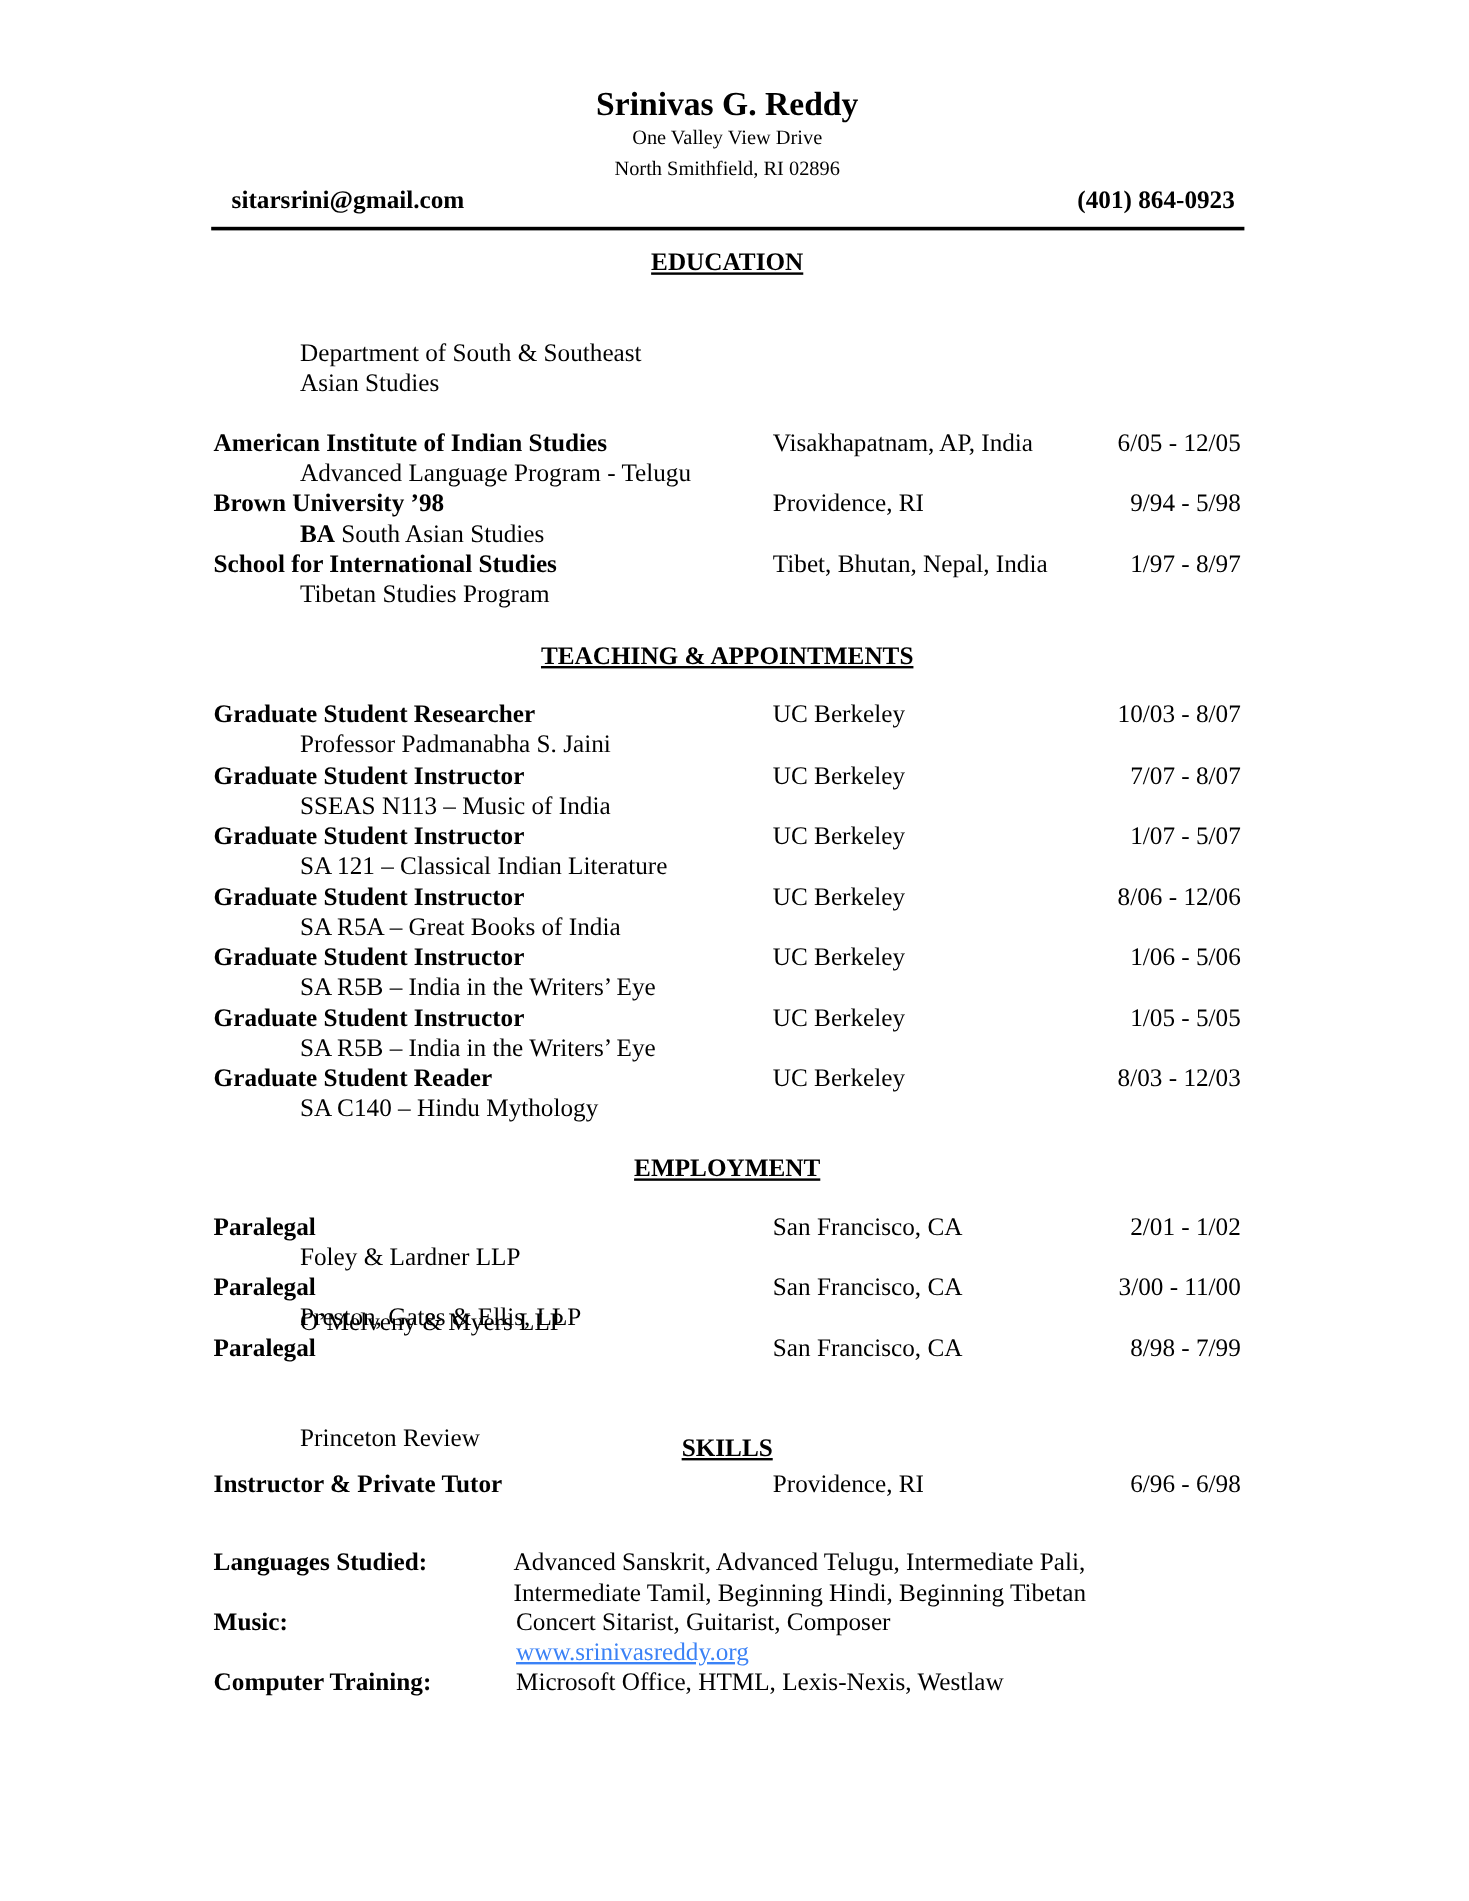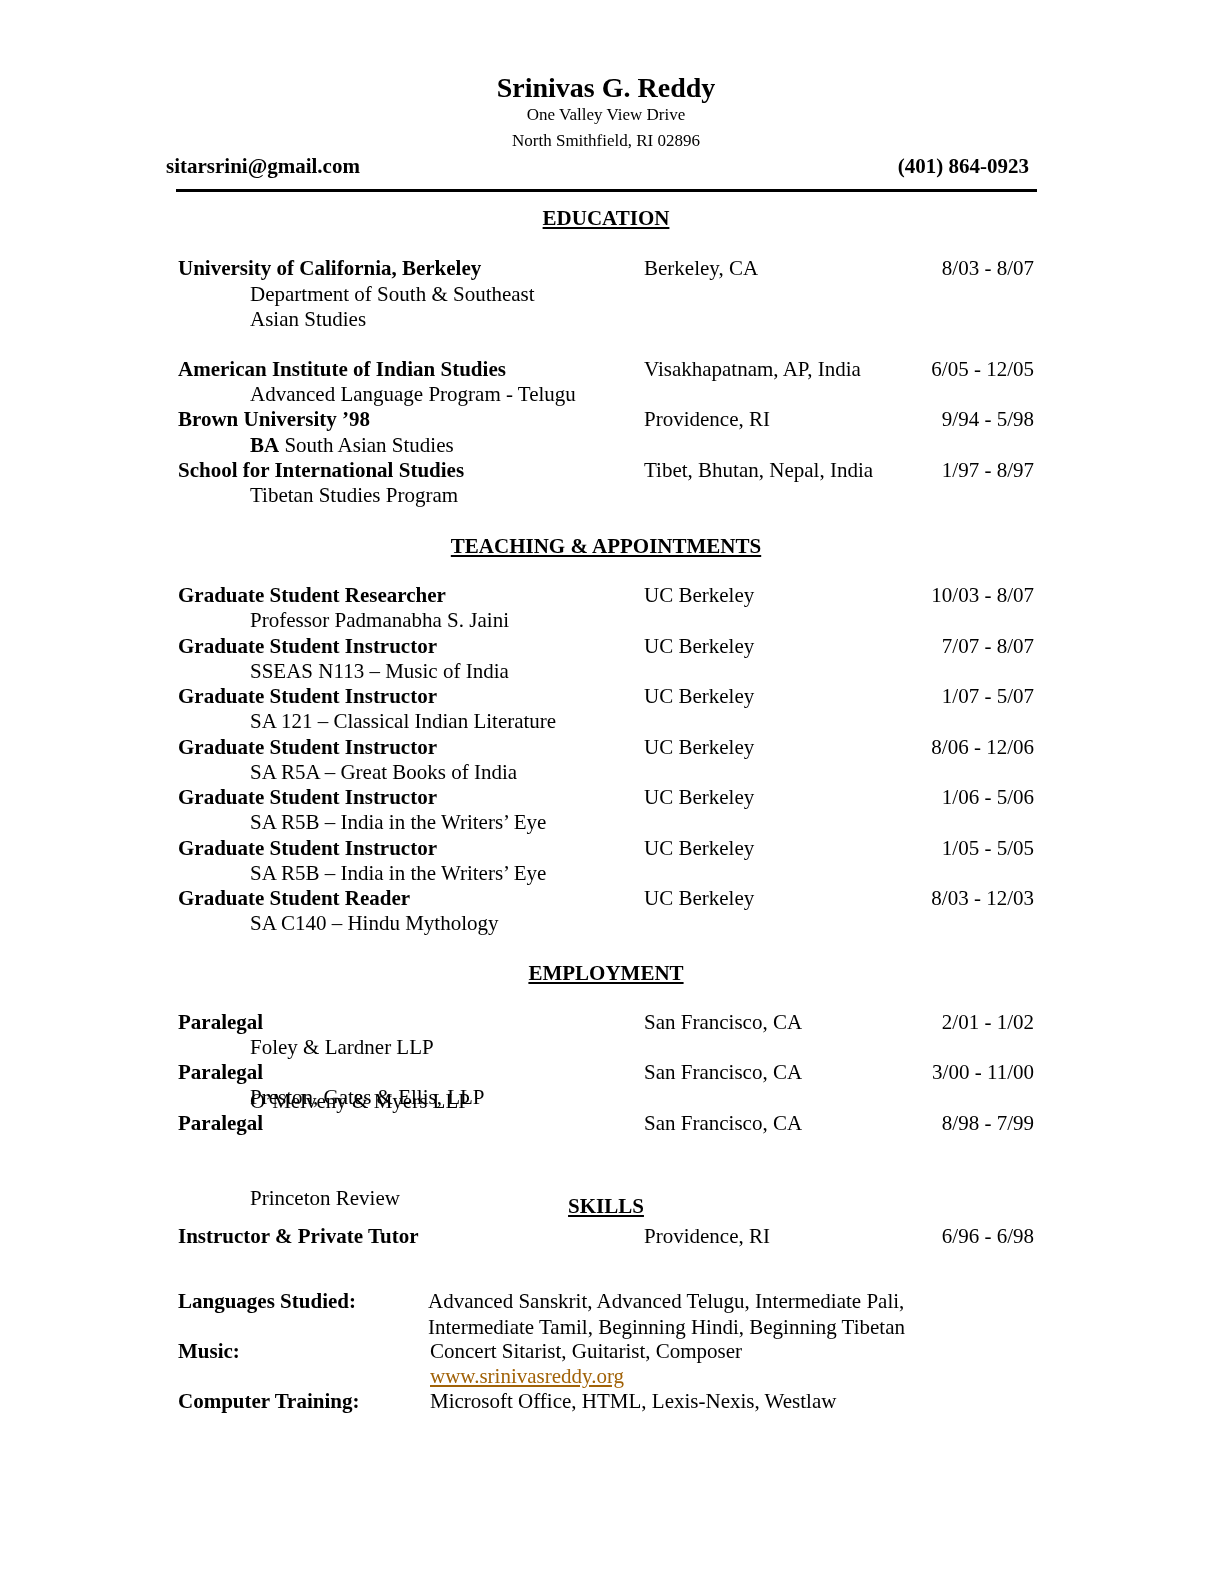--- a/index.html
+++ b/index.html
@@ -12,42 +12,37 @@
   .rule { position: absolute; left: 176px; top: 189px; width: 861px; height: 3px; background: #000; }
   .sec { position: absolute; left: 0; width: 1212px; text-align: center; font-weight: bold; text-decoration: underline; font-size: 21px; }
   .row { position: absolute; left: 178px; width: 856px; height: 25px; }
   .c1 { position: absolute; left: 0; white-space: nowrap; }
   .c1.b { font-weight: bold; }
   .c1.ind { left: 72px; }
   .c2 { position: absolute; left: 466px; white-space: nowrap; }
   .c3 { position: absolute; right: 0; white-space: nowrap; }
   .skl { position: absolute; left: 178px; font-weight: bold; white-space: nowrap; }
   .skv { position: absolute; left: 428px; white-space: nowrap; }
-  a.link { color: #a16207; text-decoration: underline; }
+  a.link { color: #3b82f6; text-decoration: underline; }
   i { font-style: italic; }
 </style>
 </head>
 <body>
 
 <div class="page">
 
   <div class="name">Srinivas G. Reddy</div>
   <div class="addr" style="top:105px">One Valley View Drive</div>
   <div class="addr" style="top:131px">North Smithfield, RI 02896</div>
-  <div class="contact" style="left:166px">sitarsrini@gmail.com</div>
+  <div class="contact" style="left:193px">sitarsrini@gmail.com</div>
   <div class="contact" style="right:195px">(401) 864-0923</div>
   <div class="rule"></div>
 
   <div class="sec" style="top:206px">EDUCATION</div>
 
-  <div class="row" style="top:256px">
-    <span class="c1 b">University of California, Berkeley</span>
-    <span class="c2">Berkeley, CA</span>
-    <span class="c3">8/03 - 8/07</span>
-  </div>
   <div class="row" style="top:282px">
     <span class="c1 ind">Department of South &amp; Southeast</span>
   </div>
   <div class="row" style="top:307px">
     <span class="c1 ind">Asian Studies</span>
   </div>
   <div class="row" style="top:357px">
     <span class="c1 b">American Institute of Indian Studies</span>
     <span class="c2">Visakhapatnam, AP, India</span>
     <span class="c3">6/05 - 12/05</span>

